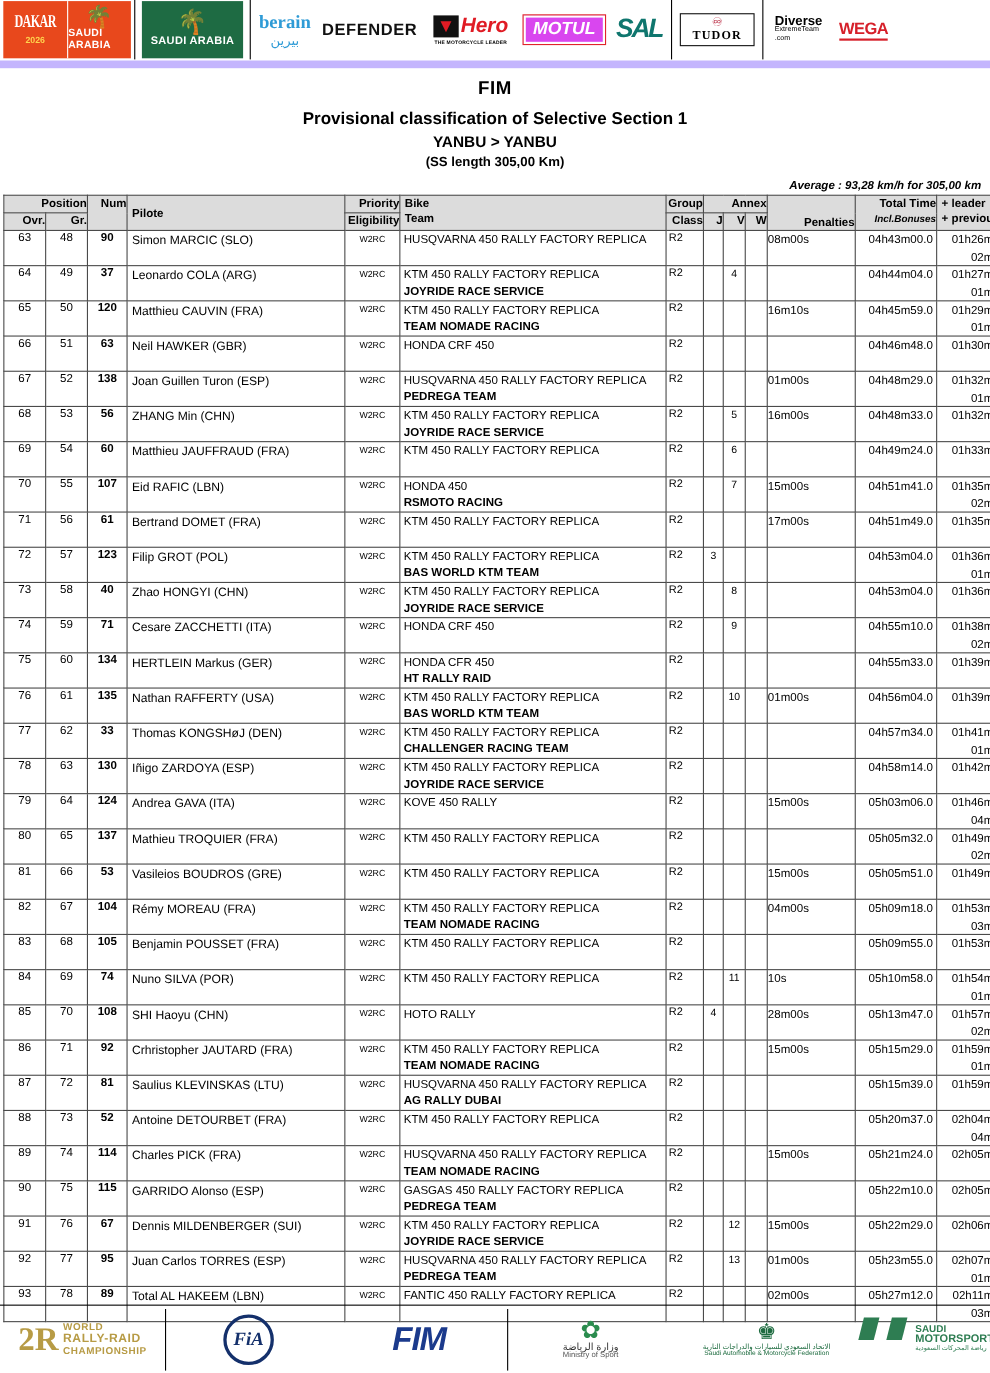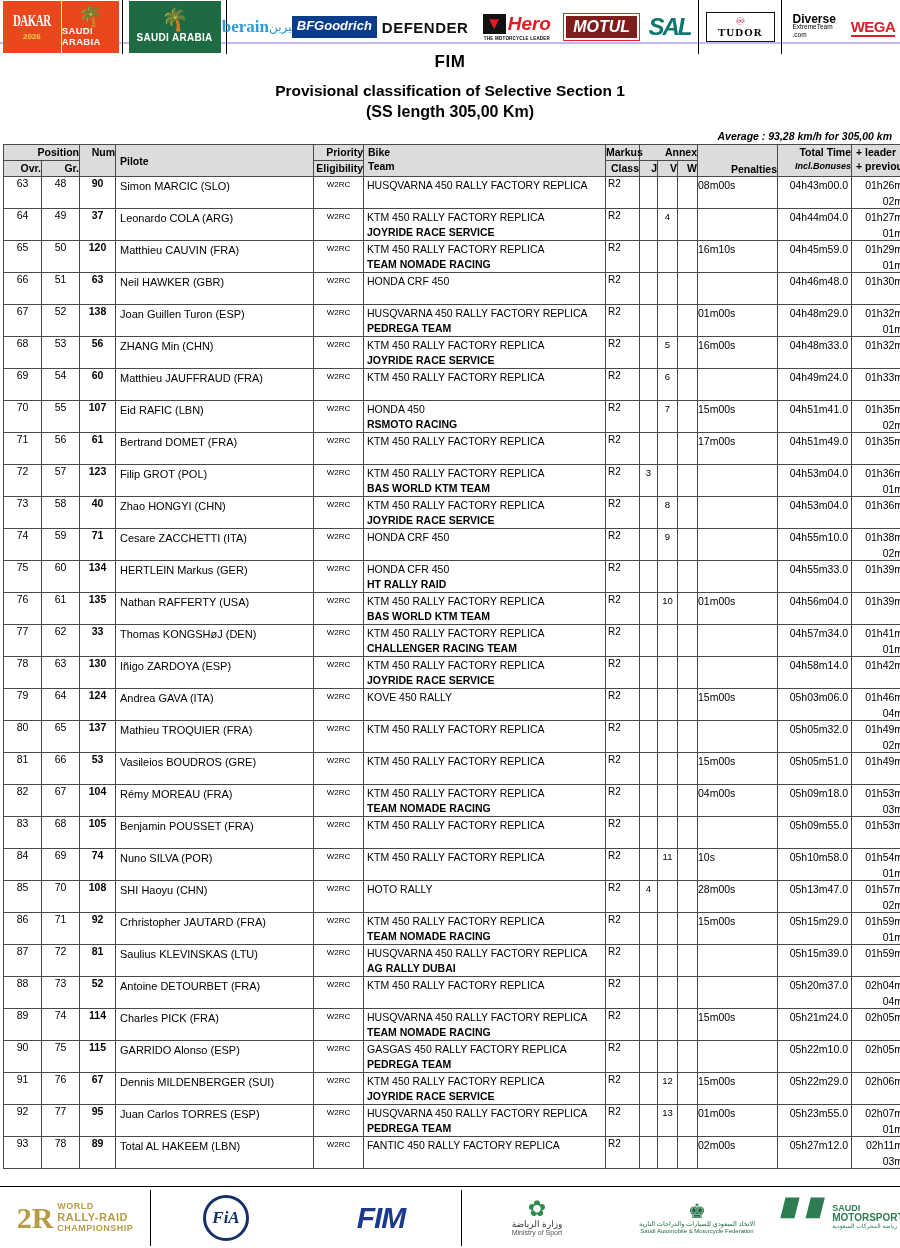--- a/index.html
+++ b/index.html
@@ -9,22 +9,22 @@
     background: #ffffff;
     font-family: "Liberation Sans", sans-serif;
     color: #000;
     overflow: hidden;
   }
   #page { position: relative; width: 900px; height: 1248px; }
 
   
   .sponsor-bar {
     display: flex; align-items: stretch;
-    height: 44px; width: 900px;
-    border-bottom: 2px solid #c4b5fd;
+    height: 62px; width: 900px;
+    border-bottom: 7px solid #c4b5fd;
   }
   .sp-cell {
     display: flex; align-items: center; justify-content: center;
     height: 54px; position: relative;
   }
   .sp-div { width: 0; border-left: 1px solid #000; height: 54px; }
 
   
   .dakar-block { width: 116px; height: 52px; display: flex; }
   .dakar-l {
@@ -47,53 +47,53 @@
   }
 
   
   .ksa-green {
     width: 92px; height: 52px; background: #1E6B43;
     display:flex; flex-direction:column; align-items:center; justify-content:center;
   }
   .ksa-green .palm { font-size:22px; }
   .ksa-green .ksa-word { font-size:10px; margin-top:3px; }
 
-  .berain { display:flex; align-items:center; color:#2E9BD6;}
+  .berain { display:flex; flex-direction:column; align-items:center; color:#2E9BD6;}
   .berain .b1 { font-size:17px; font-weight:bold; font-family:"Liberation Serif",serif; }
   .berain .b2 { font-size:12px; }
   .bfg {
     background:#0B3C8C; color:#fff; font-style:italic; font-weight:bold;
     font-size:13px; padding:2px 5px; border-bottom:3px solid #0B3C8C;
   }
   .defender { font-weight:bold; font-size:15px; letter-spacing:0.5px; color:#111; }
   .hero-wrap { display:flex; flex-direction:column; align-items:center; }
   .hero-top { display:flex; align-items:center; }
   .hero-mark { background:#111; color:#E01B24; font-weight:bold; font-size:17px; padding:0 3px; }
   .hero-txt { color:#E01B24; font-weight:bold; font-size:19px; font-style:italic; margin-left:2px;}
   .hero-sub { font-size:4.5px; font-weight:bold; letter-spacing:0.2px; margin-top:1px;}
   .motul {
-    background:#7f1d1d; color:#fff; font-weight:bold; font-style:italic;
+    background:#d946ef; color:#fff; font-weight:bold; font-style:italic;
     font-size:16px; padding:2px 7px; border:2px solid #fff; outline:1px solid #E1232B;
   }
   .sal { color:#0f766e; font-weight:bold; font-size:24px; font-style:italic; letter-spacing:-2px; }
   .tudor-box { border:1.5px solid #111; padding:3px 11px; display:flex; flex-direction:column; align-items:center;}
   .tudor-shield { color:#B1122C; font-size:11px; line-height:10px;}
   .tudor-txt { font-family:"Liberation Serif", serif; font-weight:bold; font-size:11px; letter-spacing:1px;}
   .diverse { display:flex; flex-direction:column; line-height:8px;}
   .dv1 { font-weight:bold; font-size:12px; }
   .dv2 { font-size:6.5px; }
   .dv3 { font-size:6.5px; }
   .wega { color:#D6202A; font-weight:bold; font-size:15px; letter-spacing:-0.5px; border-bottom:2px solid #D6202A;}
 
   
   .titles { text-align:center; padding-top:8px; }
   .t-fim { font-size:17px; font-weight:bold; letter-spacing:0.5px; }
   .t-main { font-size:15.5px; font-weight:bold; margin-top:10px; }
   .t-route { font-size:14px; font-weight:bold; margin-top:3px; }
-  .t-ss { font-size:16px; font-weight:bold; margin-top:3px; }
+  .t-ss { font-size:12px; font-weight:bold; margin-top:3px; }
   .avg {
     text-align:right; font-size:10.5px; font-weight:bold; font-style:italic;
     padding-right:8px; margin-top:9px;
   }
 
   
   table.cls {
     border-collapse: collapse;
     width: 894px;
     margin-left: 3px;
@@ -193,23 +193,20 @@
         <span class="ksa-word">SAUDI ARABIA</span>
       </div>
     </div>
     <div class="sp-div"></div>
     <div class="sp-cell" style="width:62px">
       <div class="berain">
         <span class="b1">berain</span>
         <span class="b2">بيرين</span>
       </div>
     </div>
-    <div class="sp-cell" style="width:90px">
-      <span class="bfg">BFGoodrich</span>
-    </div>
     <div class="sp-cell" style="width:92px">
       <span class="defender">DEFENDER</span>
     </div>
     <div class="sp-cell" style="width:92px">
       <div class="hero-wrap">
         <div class="hero-top">
           <span class="hero-mark">▼</span>
           <span class="hero-txt">Hero</span>
         </div>
         <span class="hero-sub">THE MOTORCYCLE LEADER</span>
@@ -239,20 +236,21 @@
     <div class="sp-cell" style="width:54px">
       <div style="display:flex;flex-direction:column;align-items:center;">
         <span class="wega">WEGA</span>
       </div>
     </div>
   </div>
 
   <div class="titles">
     <div class="t-fim">FIM</div>
     <div class="t-main">Provisional classification of Selective Section 1</div>
+    <div class="t-route">YANBU &gt; YANBU</div>
     <div class="t-ss">(SS length 305,00 Km)</div>
   </div>
   <div class="avg">Average : 93,28 km/h for 305,00 km</div>
 
   <table class="cls">
     <colgroup>
       <col style="width:38px">
         <col style="width:38px">
         <col style="width:36px">
       <col style="width:198px">
@@ -269,21 +267,21 @@
     <thead>
       <tr>
         <th colspan="2">Position</th>
         <th rowspan="2"><span>Num</span></th>
         <th rowspan="2" class="lft" style="vertical-align:middle"><span>Pilote</span></th>
         <th>Priority</th>
         <th rowspan="2" class="lft">
           <div>Bike</div>
           <div>Team</div>
         </th>
-        <th>Markus</th>
+        <th>Group</th>
         <th colspan="3">Annex</th>
         <th rowspan="2" style="vertical-align:bottom"><span>Penalties</span></th>
         <th rowspan="2">
           <div>Total Time</div>
           <div class="sub-it">Incl.Bonuses</div>
         </th>
         <th rowspan="2" class="lft">
           <div>+ leader</div>
           <div>+ previous</div>
         </th>

